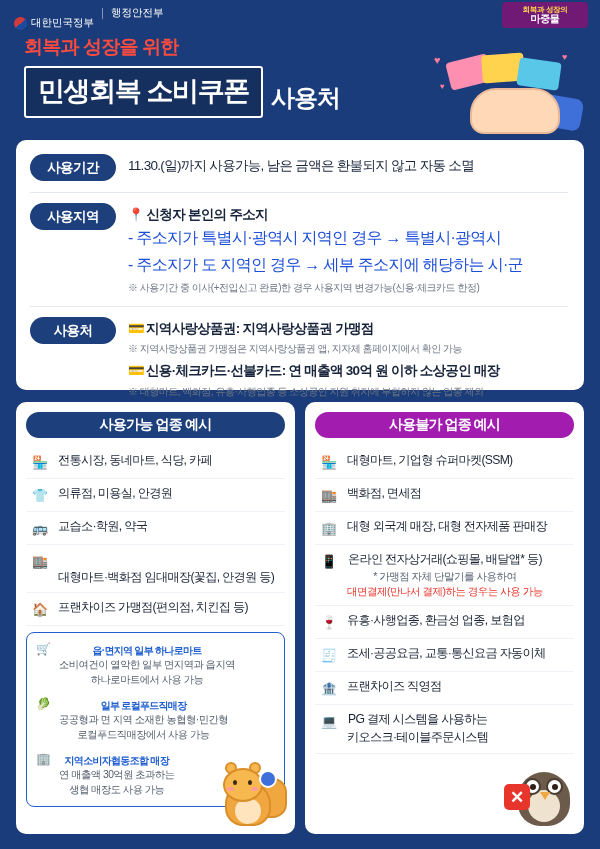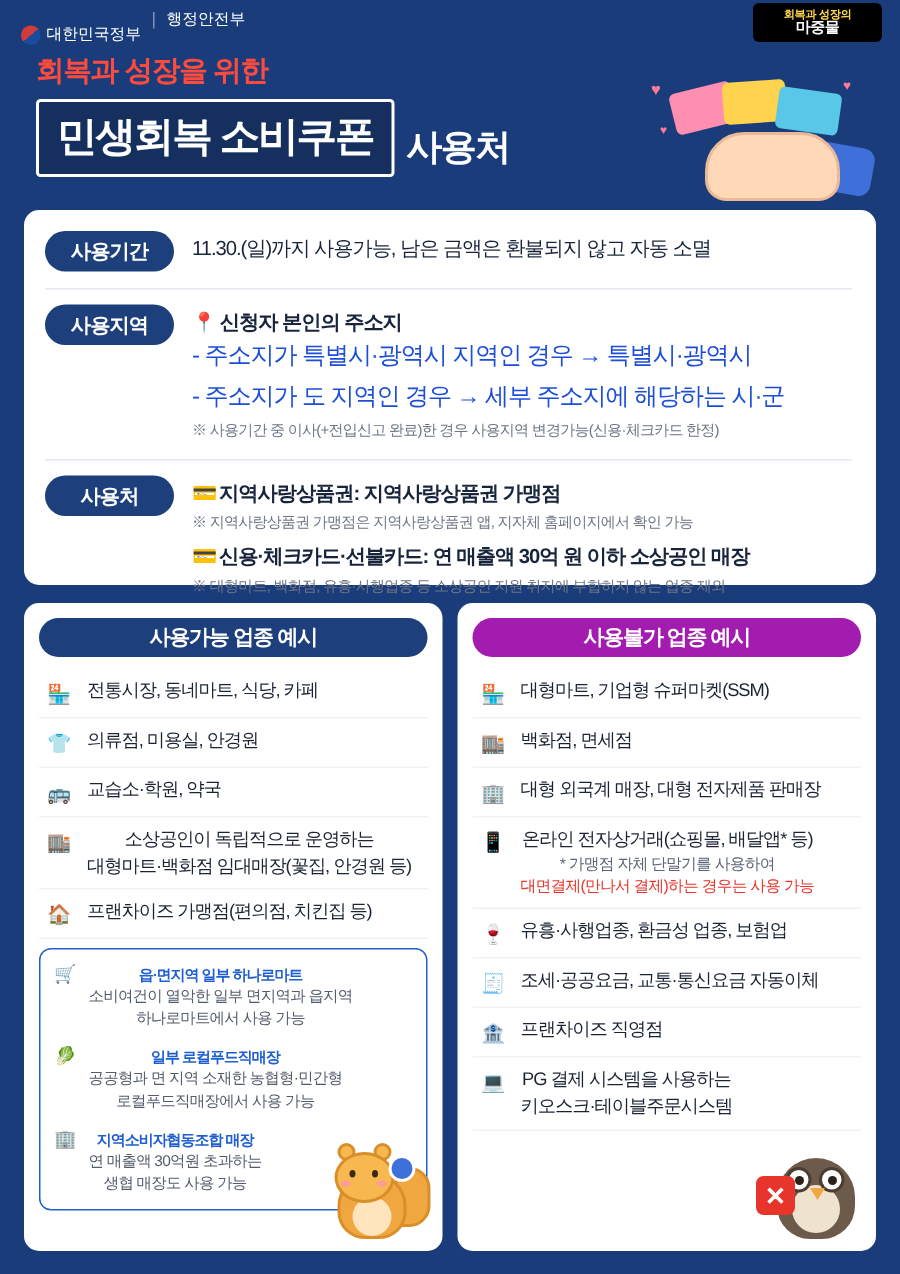--- a/index.html
+++ b/index.html
@@ -30,21 +30,21 @@
     background: linear-gradient(140deg,#d13b3b 0 50%, #1b4b9e 50% 100%);
     display: inline-block;
   }
   .gov-sep { width: 1px; height: 11px; background: rgba(255,255,255,.45); }
   .gov-dept { font-size: 10.5px; color: #fff; }
 
   .top-badge {
     position: absolute; right: 12px; top: 2px;
     width: 86px; height: 26px;
     border-radius: 4px;
-    background: #000000;
+    background: #701a75;
     display: flex; flex-direction: column; align-items: center; justify-content: center;
     line-height: 1.05;
   }
   .top-badge .l1 { font-size: 7.5px; color: #ffd94a; font-weight: bold; letter-spacing: -.3px;}
   .top-badge .l2 { font-size: 10px; color: #fff; font-weight: bold; letter-spacing: -.3px;}
 
   
   .title-wrap { position: absolute; top: 34px; left: 24px; }
   .title-sub {
     font-size: 19px; font-weight: bold; color: #ff4b3e;
@@ -274,21 +274,21 @@
         <span class="ico">👕</span>
         <span class="itxt">의류점, 미용실, 안경원</span>
       </div>
       <div class="item">
         <span class="ico">🚌</span>
         <span class="itxt">교습소·학원, 약국</span>
       </div>
       <div class="item">
         <span class="ico">🏬</span>
         <span class="itxt">
-          <span>소상공인이 독립적으로 운영하는</span><br>
+          <br>
           <span>대형마트·백화점 임대매장(꽃집, 안경원 등)</span>
         </span>
       </div>
       <div class="item">
         <span class="ico">🏠</span>
         <span class="itxt">프랜차이즈 가맹점(편의점, 치킨집 등)</span>
       </div>
 
       <div class="hl-box">
         <div class="hl-item">

